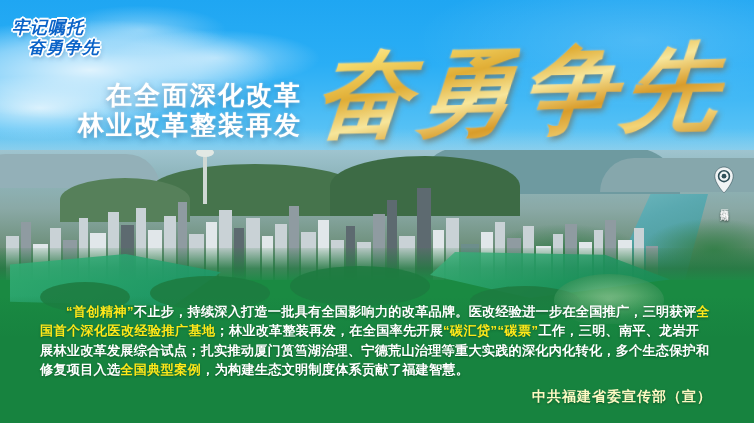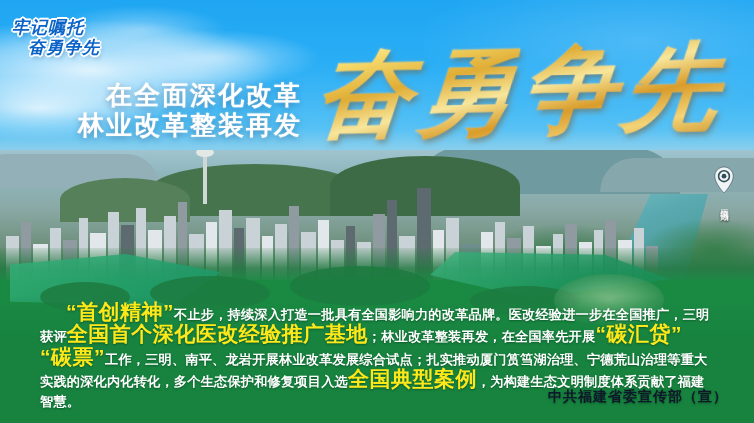--- a/index.html
+++ b/index.html
@@ -182,26 +182,26 @@
   
   .bodytext{
     position:absolute;left:40px;top:302px;width:672px;z-index:33;
     color:#ffffff;
     font-size:13.2px;
     line-height:19.4px;
     font-weight:bold;
     letter-spacing:.2px;
     text-shadow:0 1px 2px rgba(0,50,20,.5);
   }
-  .bodytext .hl-big{color:#ffe81a;font-size:21px;letter-spacing:.5px;}
+  .bodytext .hl-big{color:#ffe81a;font-size:13px;letter-spacing:.5px;}
   .bodytext .indent{display:inline-block;width:26px;}
 
   .signature{
-    position:absolute;right:26px;top:388px;z-index:33;
-    color:#0f172a;
+    position:absolute;right:42px;top:388px;z-index:33;
+    color:#fef9c3;
     font-size:14px;
     font-weight:bold;
     letter-spacing:1px;
     text-shadow:0 1px 2px rgba(0,50,20,.5);
   }
 </style>
 </head>
 <body>
 
 <div id="poster">

